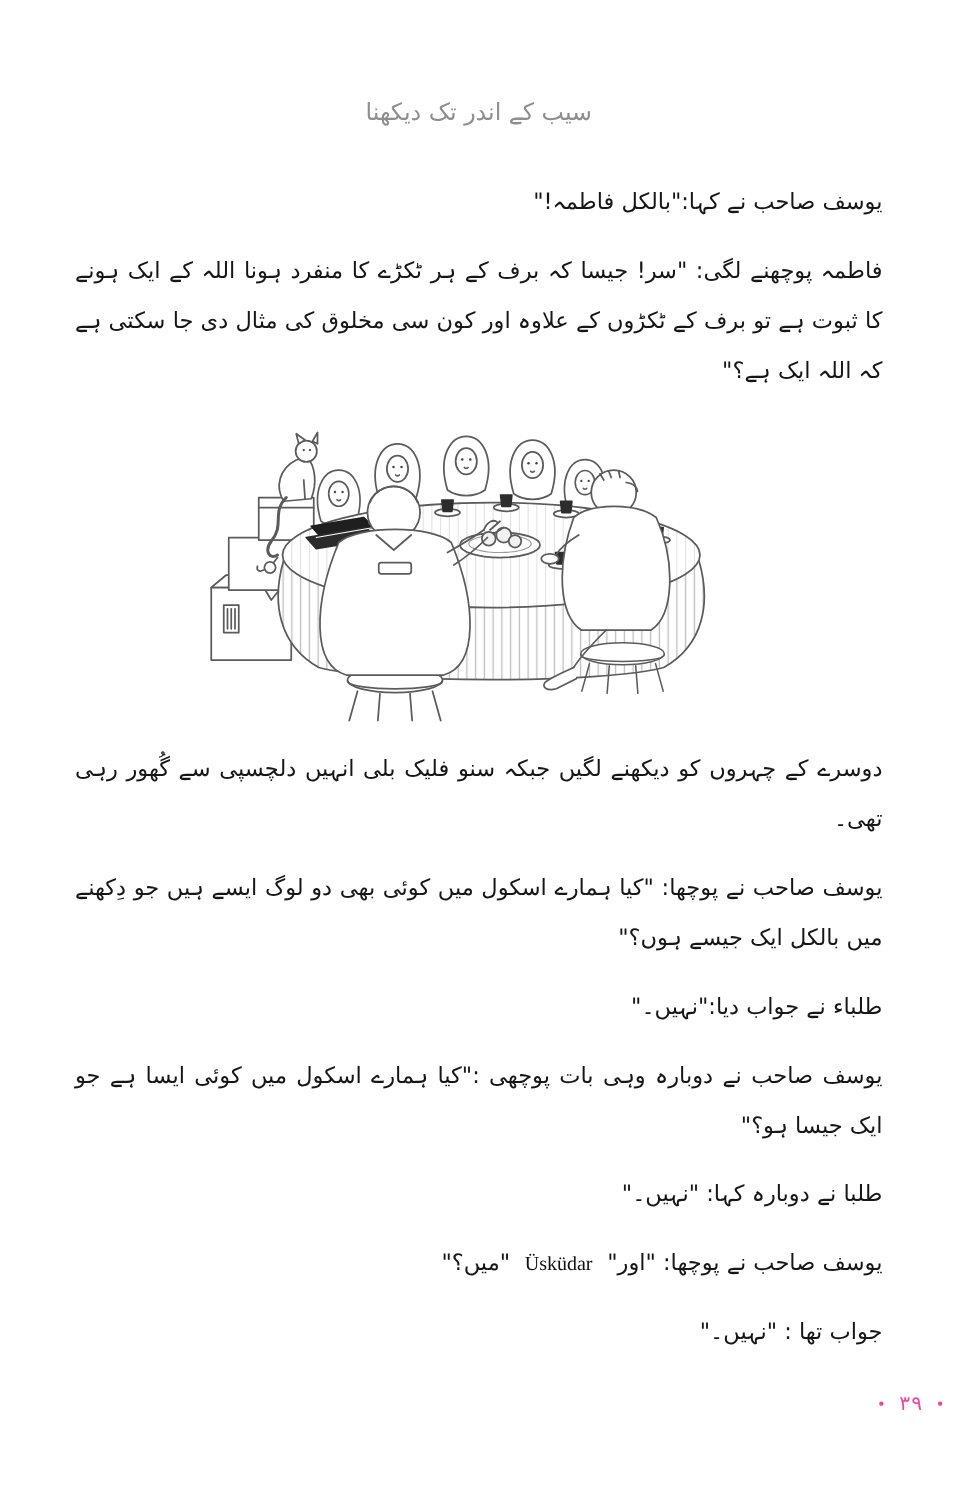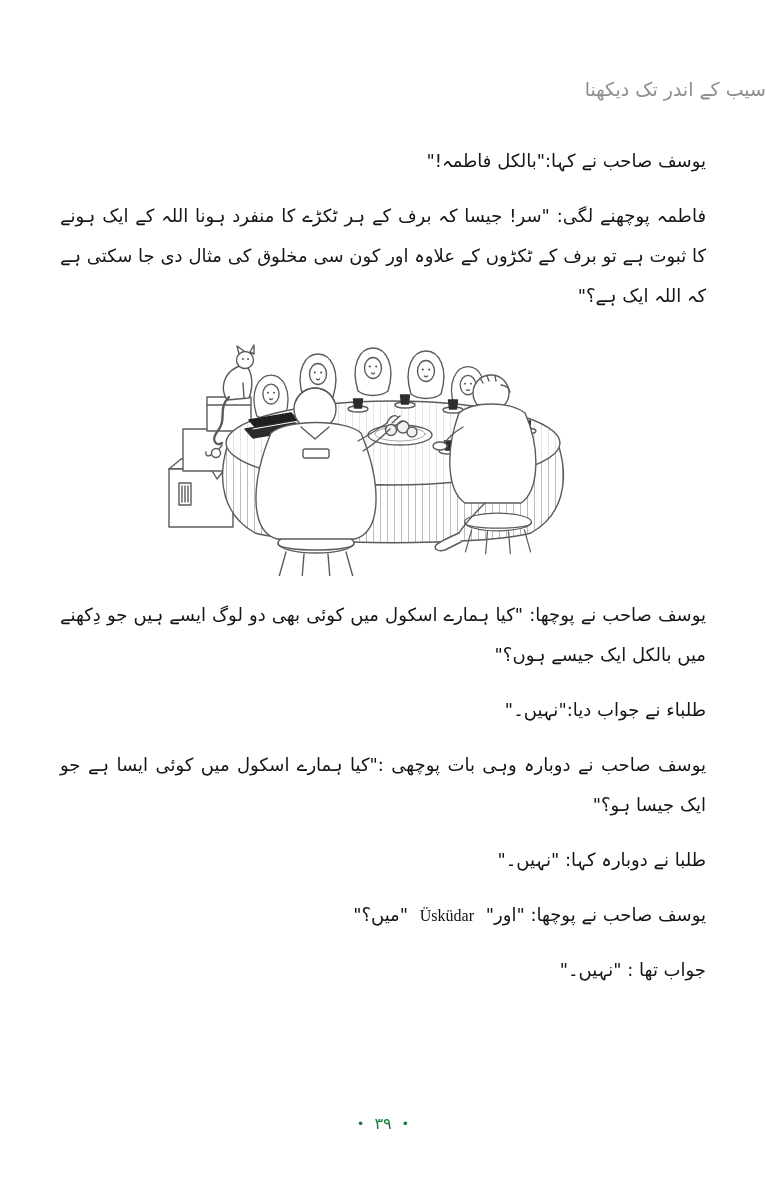--- a/index.html
+++ b/index.html
@@ -6,20 +6,21 @@
   .page{
     position:relative;
     width:766px;height:1191px;
     background:#ffffff;
     font-family:"DejaVu Sans", sans-serif;
     color:#161616;
     overflow:hidden;
   }
   .header-title{
     padding-top:78px;
+    text-align:center;
     direction:rtl;
     font-size:19px;
     color:#8e8e8e;
   }
   .content{
     direction:rtl;
     padding:26px 60px 0 60px;
   }
   .para{
     font-size:18px;
@@ -42,24 +43,25 @@
   }
   .illustration-wrap{
     width:460px;
     margin:4px auto 2px auto;
     direction:ltr;
   }
   .page-number{
     position:absolute;
     left:0;right:0;
     bottom:58px;
-    text-align:center;
-    color:#15803d;
+    text-align:right;
+    color:#ec4899;
     font-size:16px;
     direction:rtl;
+    font-family:Liberation Mono, monospace;
   }
   .page-number .bullet{ font-size:13px; margin:0 10px; vertical-align:1px; }
 </style>
 </head>
 <body>
 
 <div class="page">
 
   <div class="header-title">سیب کے اندر تک دیکھنا</div>
 
@@ -185,20 +187,21 @@
             <path d="M 306,82 C 292,120 294,160 312,172 L 368,172 C 386,160 388,118 372,82 C 356,70 320,70 306,82 Z" fill="#ffffff"></path>
             <path d="M 310,96 C 300,102 294,108 291,113" fill="none"></path>
             <ellipse cx="287" cy="115" rx="7" ry="4" fill="#ffffff"></ellipse>
             <path d="M 332,172 C 322,182 312,192 306,202" fill="none"></path>
             <path d="M 306,202 C 297,206 286,211 283,214 C 280,218 285,221 292,219 L 308,211" fill="#ffffff"></path>
           </g>
         </g>
       </svg>
     </div>
 
+    <p class="para">دوسرے کے چہروں کو دیکھنے لگیں جبکہ سنو فلیک بلی انہیں دلچسپی سے گُھور رہی تھی۔</p>
     <p class="para">یوسف صاحب نے پوچھا: "کیا ہمارے اسکول میں کوئی بھی دو لوگ ایسے ہیں جو دِکھنے میں بالکل ایک جیسے ہوں؟"</p>
     <p class="para single">طلباء نے جواب دیا:"نہیں۔"</p>
     <p class="para">یوسف صاحب نے دوبارہ وہی بات پوچھی :"کیا ہمارے اسکول میں کوئی ایسا ہے جو ایک جیسا ہو؟"</p>
     <p class="para single">طلبا نے دوبارہ کہا: "نہیں۔"</p>
 
     <p class="para single">
       <span>یوسف صاحب نے پوچھا: "اور"</span>
       <span class="latin-word">Üsküdar</span>
       <span>"میں؟"</span>
     </p>

